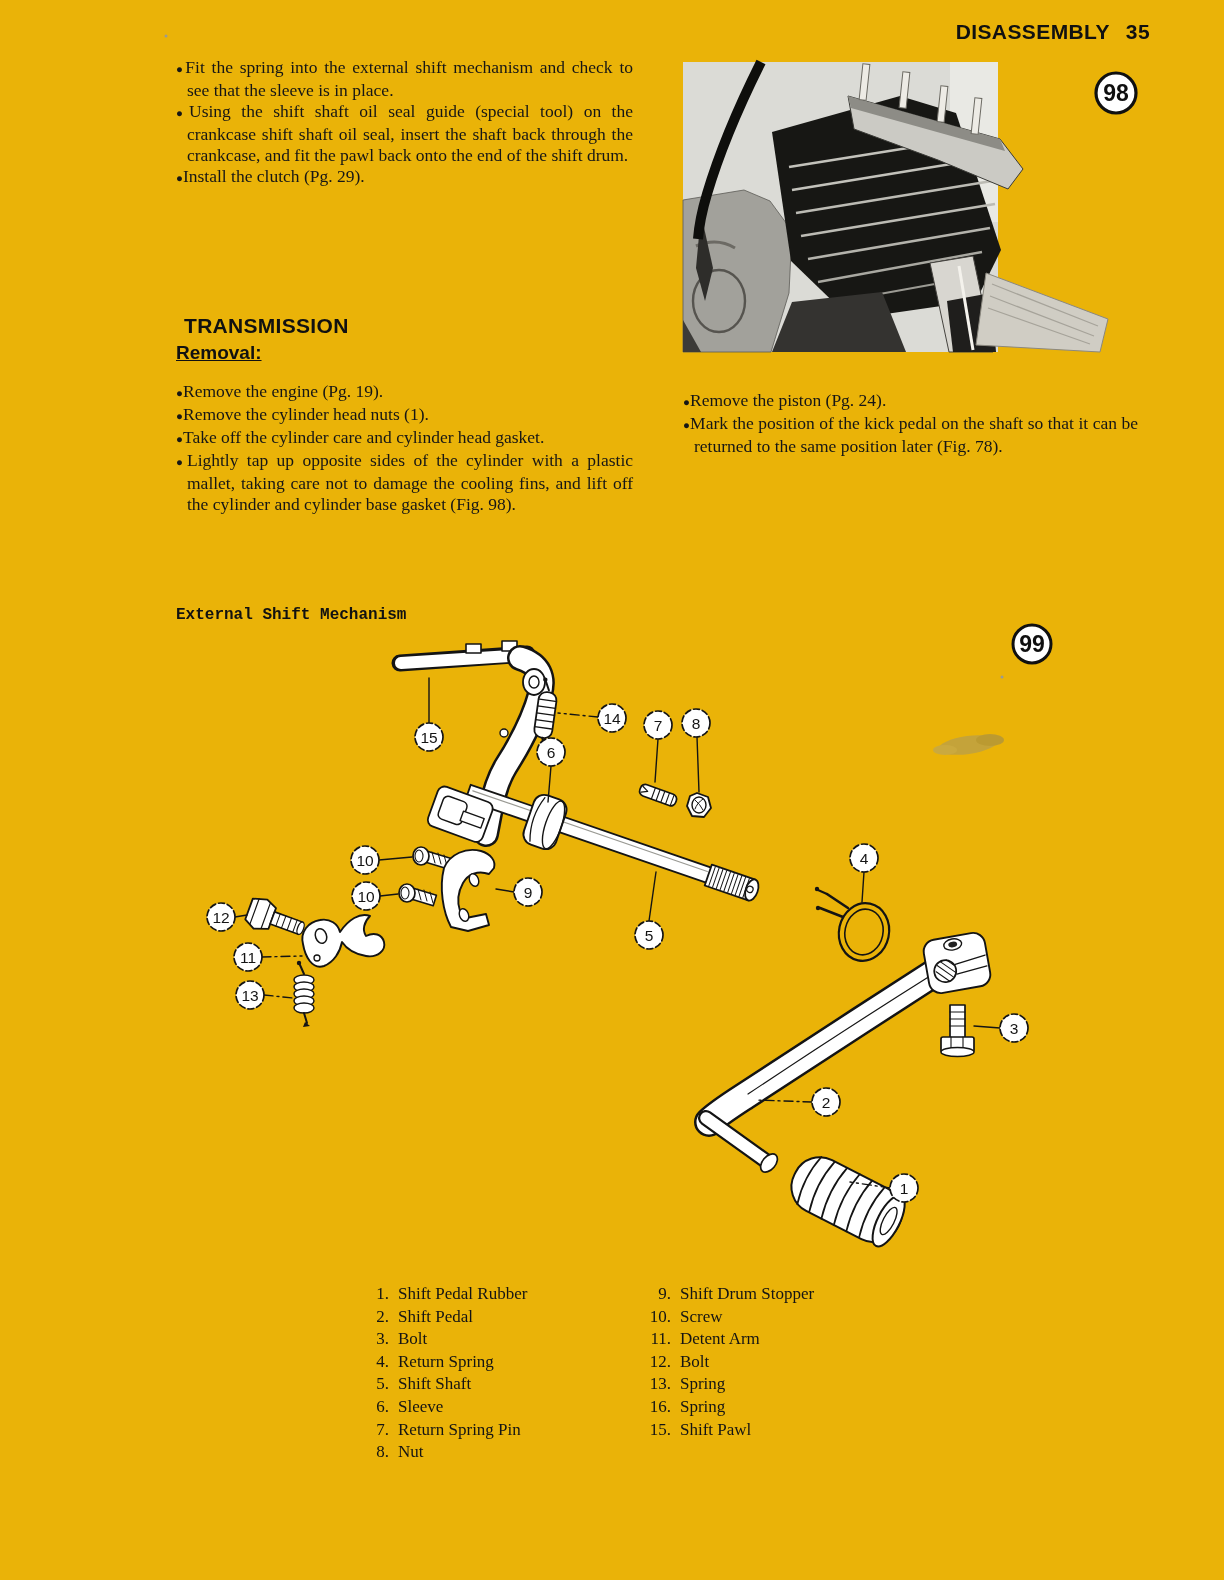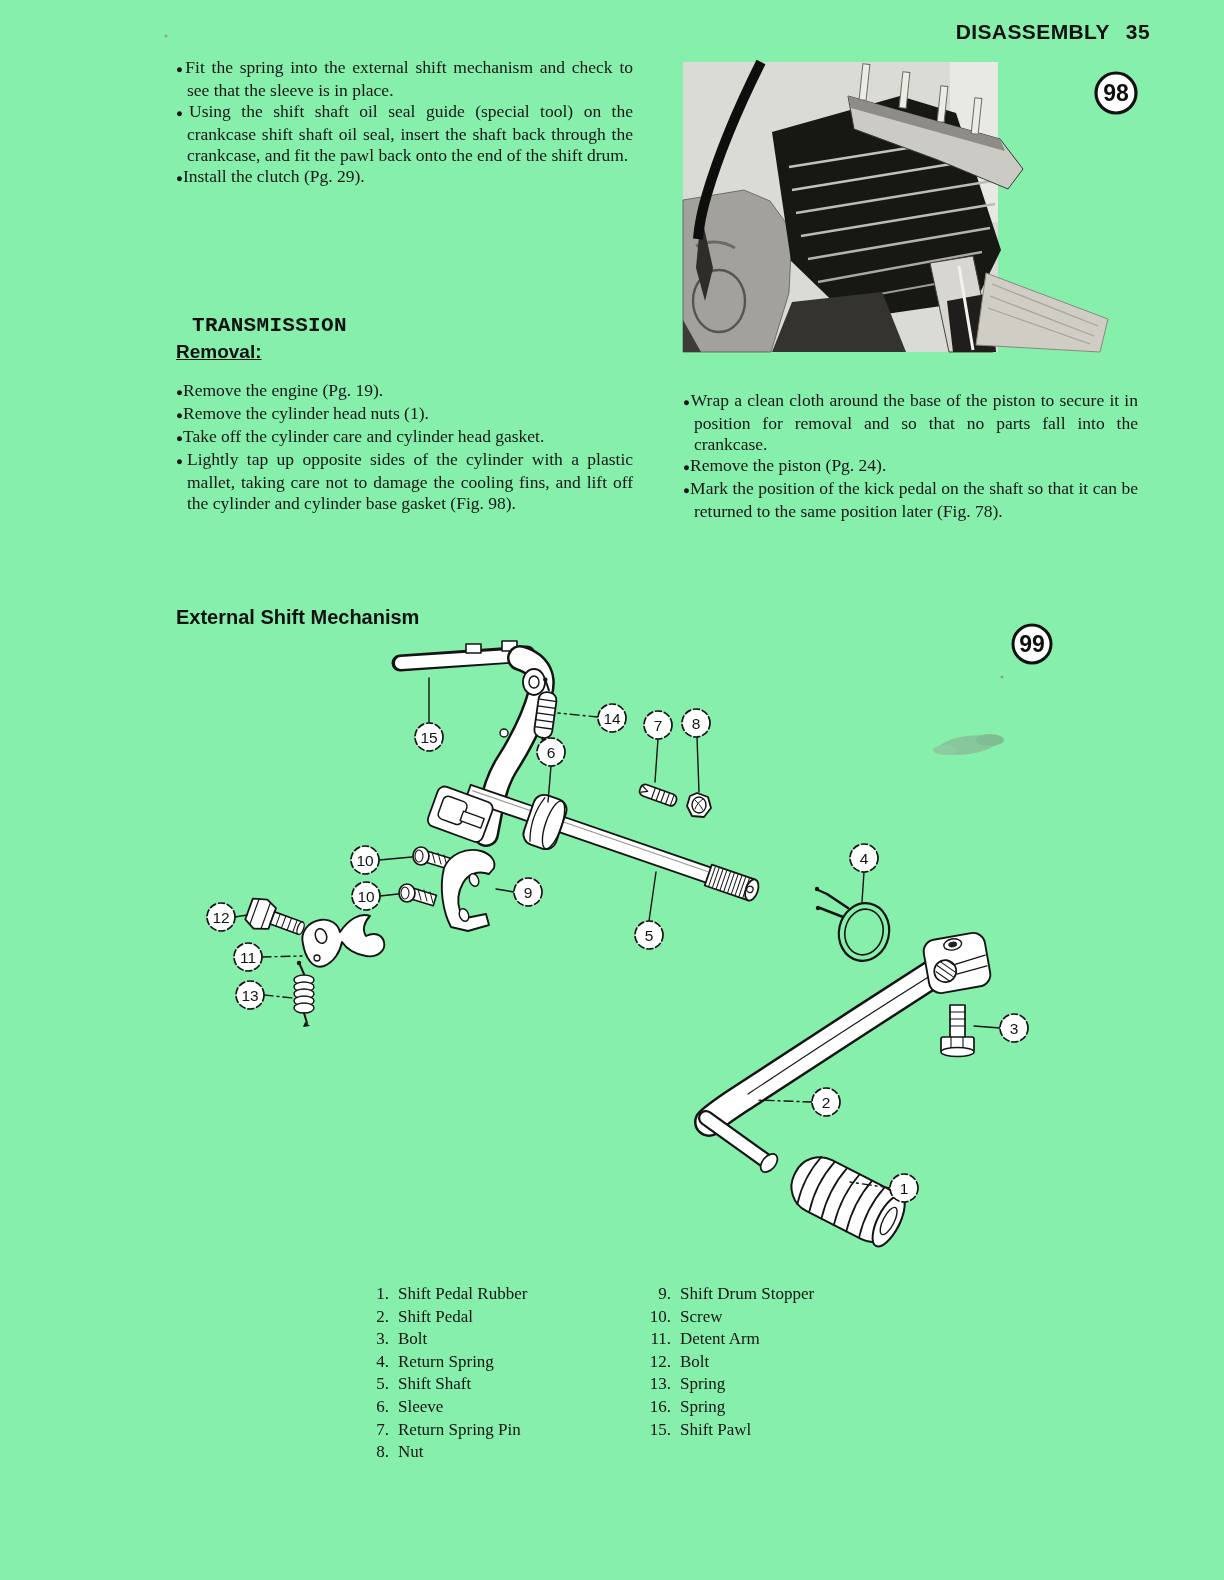--- a/index.html
+++ b/index.html
@@ -1,43 +1,43 @@
 <!DOCTYPE html>
 <html><head>
 <meta charset="utf-8">
 <style>
   html,body { margin:0; padding:0; background:#888; }
   .page {
     position:relative; width:1224px; height:1580px; margin:0 auto;
-    background:#86efac; overflow:hidden;
+    background:#eab308; overflow:hidden;
     font-family:"Liberation Serif","DejaVu Serif",serif; color:#1b1b1b;
   }
 
   .hdr {
     position:absolute; top:20px; right:74px;
     font-family:"Liberation Sans","DejaVu Sans",sans-serif;
     font-weight:bold; font-size:21px; letter-spacing:0.4px; color:#111;
   }
   .hdr .pgnum { margin-left:16px; }
 
   .txtblock { position:absolute; }
   .h-sub   { font-family:"Liberation Sans","DejaVu Sans",sans-serif; font-weight:bold; font-size:19px; margin:0 0 5px 0; color:#111; }
-  .h-main  { font-family:Liberation Mono, monospace; font-weight:bold; font-size:21px; margin:0 0 2px 16px; letter-spacing:0.3px; color:#111; }
+  .h-main  { font-family:Liberation Sans, sans-serif; font-weight:bold; font-size:21px; margin:0 0 2px 8px; letter-spacing:0.3px; color:#111; }
 
   ul.bullets { list-style:none; margin:0; padding:0; }
   ul.bullets li {
     font-size:17.5px; line-height:21px; text-align:justify;
     padding-left:11px; text-indent:-11px; color:#161616;
   }
   ul.bullets li::before { content:"\25CF"; font-size:11.5px; letter-spacing:0; }
 
   .diagtitle {
     position:absolute; left:176px; top:606px;
-    font-family:Liberation Sans, sans-serif;
-    font-weight:bold; font-size:20px; color:#111;
+    font-family:Liberation Mono, monospace;
+    font-weight:bold; font-size:16px; color:#111;
   }
 
   .plist { position:absolute; top:1283px; font-size:17px; line-height:22.6px; color:#141414; }
   .plist-left  { left:352px; }
   .plist-right { left:634px; }
   .prow { white-space:nowrap; }
   .pnum { display:inline-block; min-width:37px; text-align:right; margin-right:9px; }
 
   svg.art { position:absolute; left:0; top:0; width:1224px; height:1580px; }
   svg.art text.callout-num {
@@ -72,21 +72,20 @@
     <ul class="bullets">
       <li>Remove the engine (Pg. 19).</li>
       <li>Remove the cylinder head nuts (1).</li>
       <li>Take off the cylinder care and cylinder head gasket.</li>
       <li>Lightly tap up opposite sides of the cylinder with a plastic mallet, taking care not to damage the cooling fins, and lift off the cylinder and cylinder base gasket (Fig. 98).</li>
     </ul>
   </div>
 
   <div class="txtblock" style="left:683px; top:390px; width:455px;">
     <ul class="bullets">
-      <li>Wrap a clean cloth around the base of the piston to secure it in position for removal and so that no parts fall into the crankcase.</li>
       <li>Remove the piston (Pg. 24).</li>
       <li>Mark the position of the kick pedal on the shaft so that it can be returned to the same position later (Fig. 78).</li>
     </ul>
   </div>
 
   <div class="diagtitle">External Shift Mechanism</div>
 
   <div class="plist plist-left">
     <div class="prow"><span class="pnum">1.</span><span>Shift Pedal Rubber</span></div>
     <div class="prow"><span class="pnum">2.</span><span>Shift Pedal</span></div>

